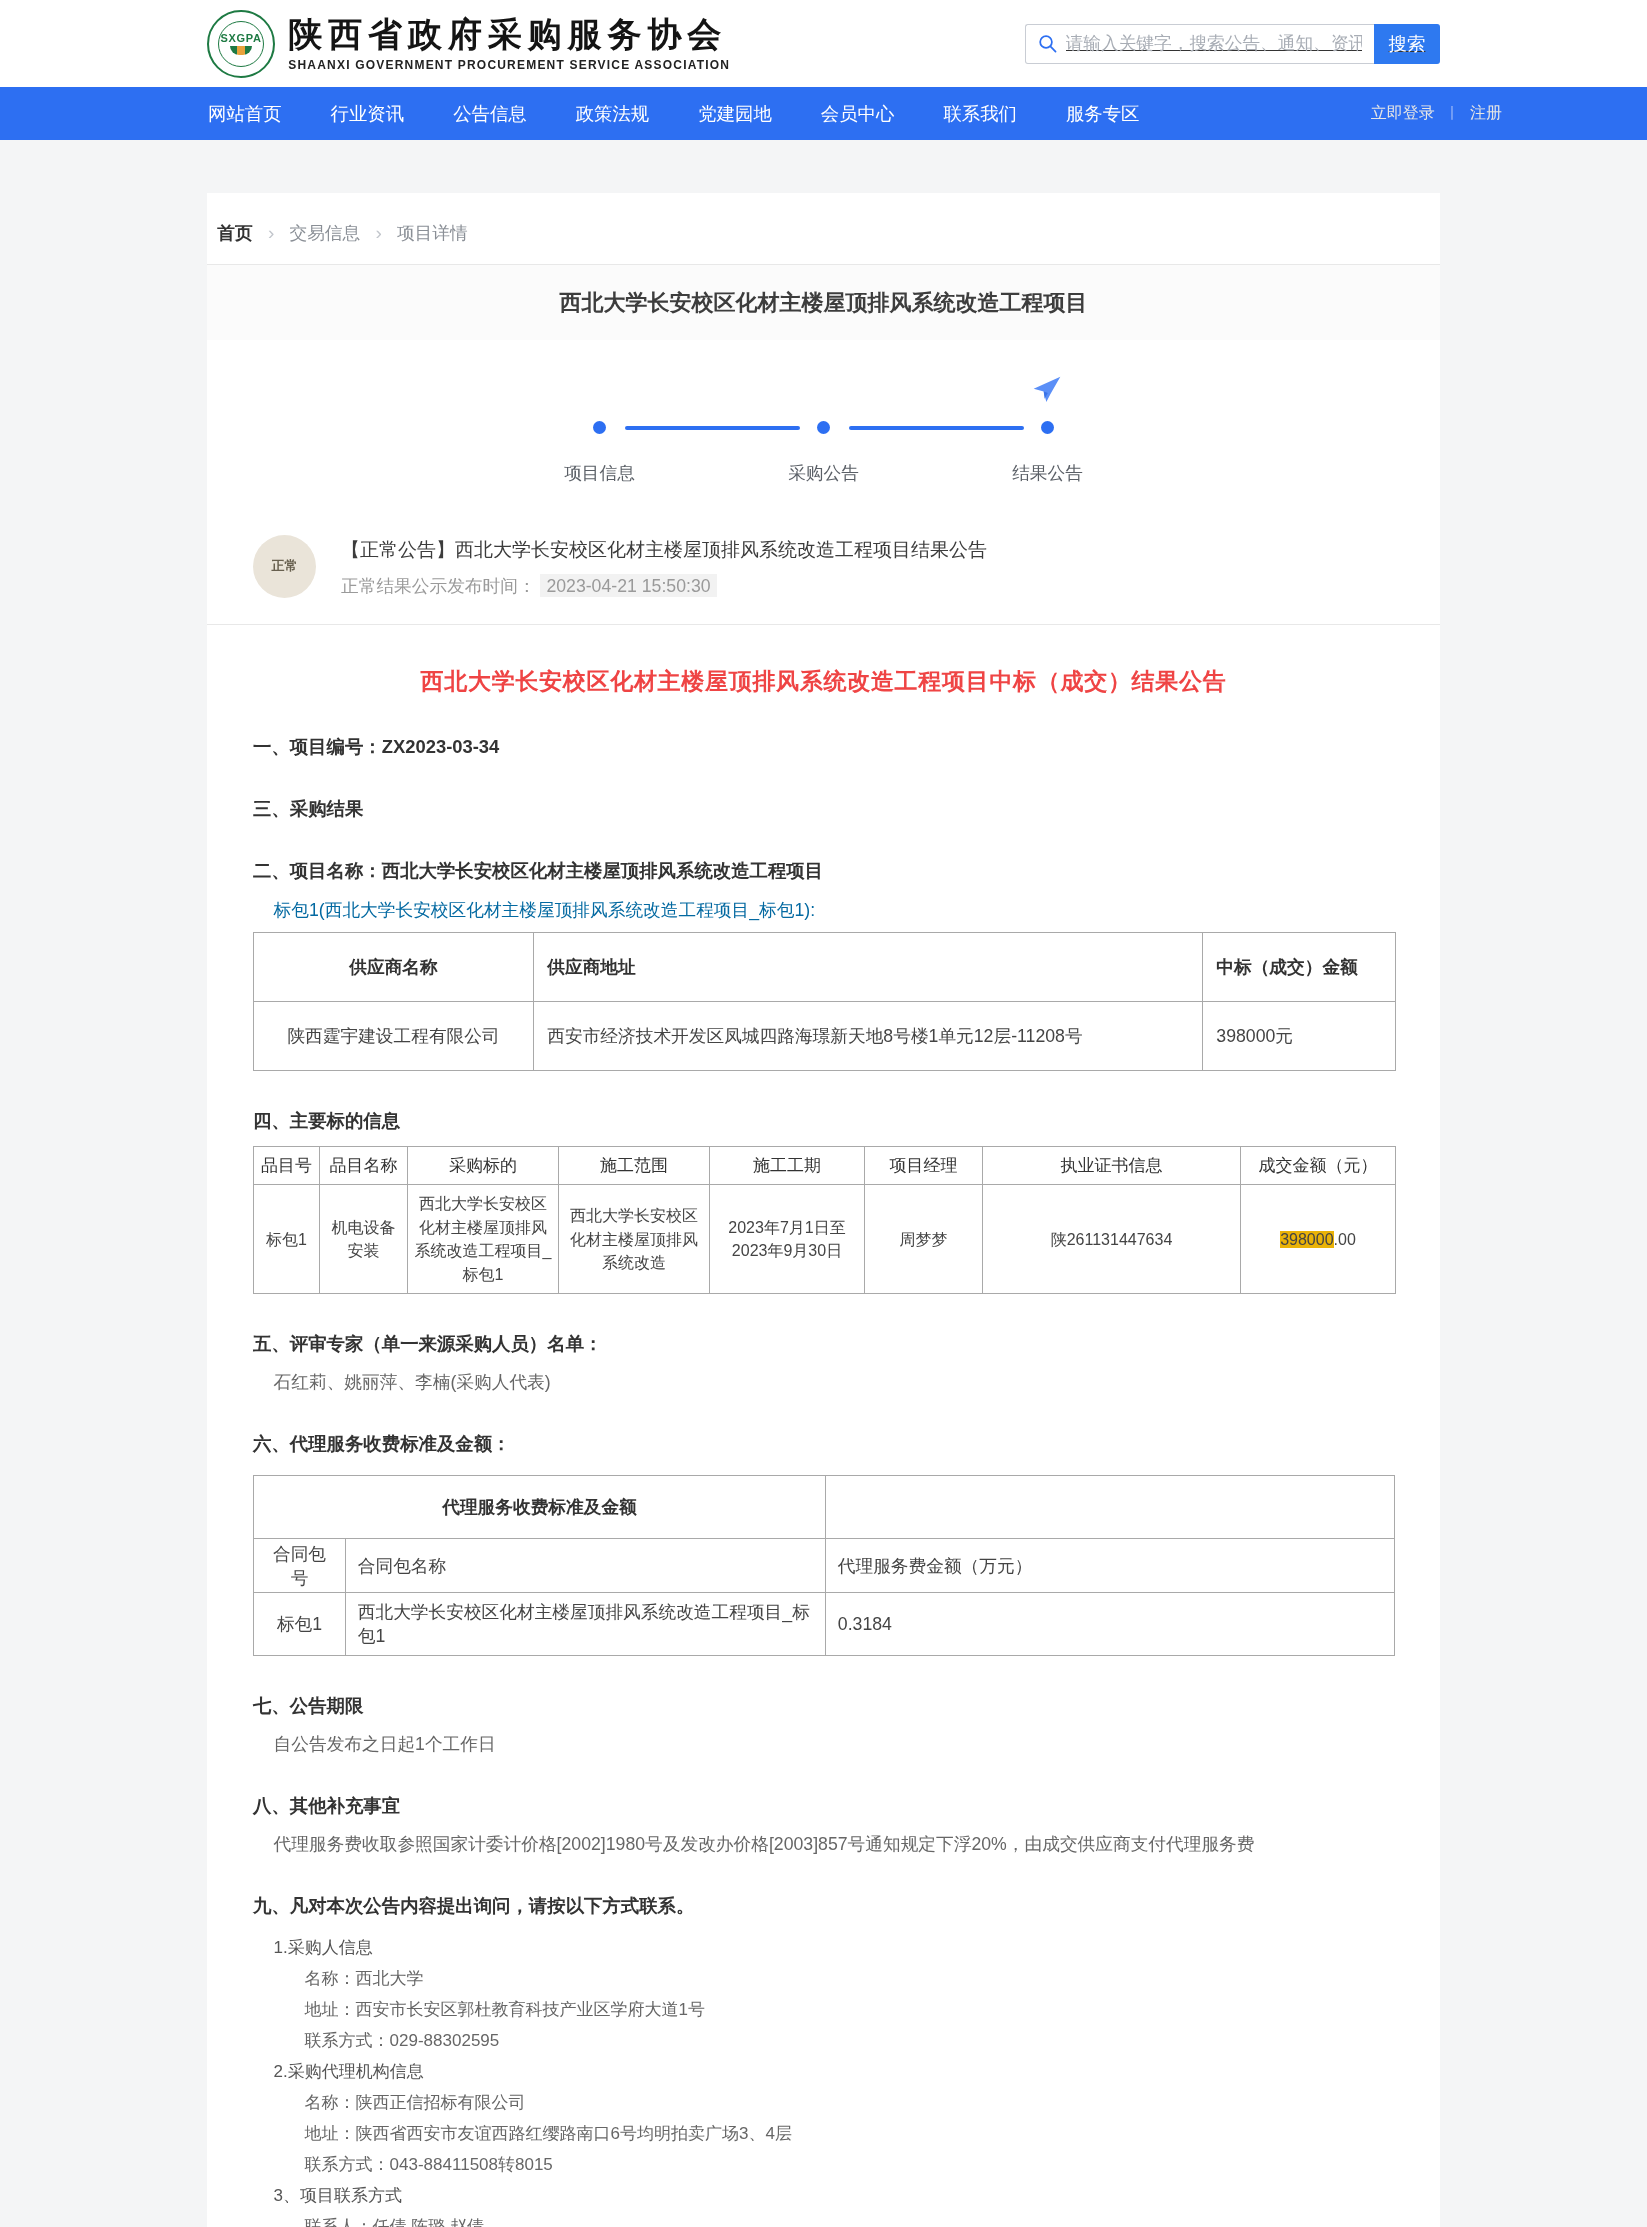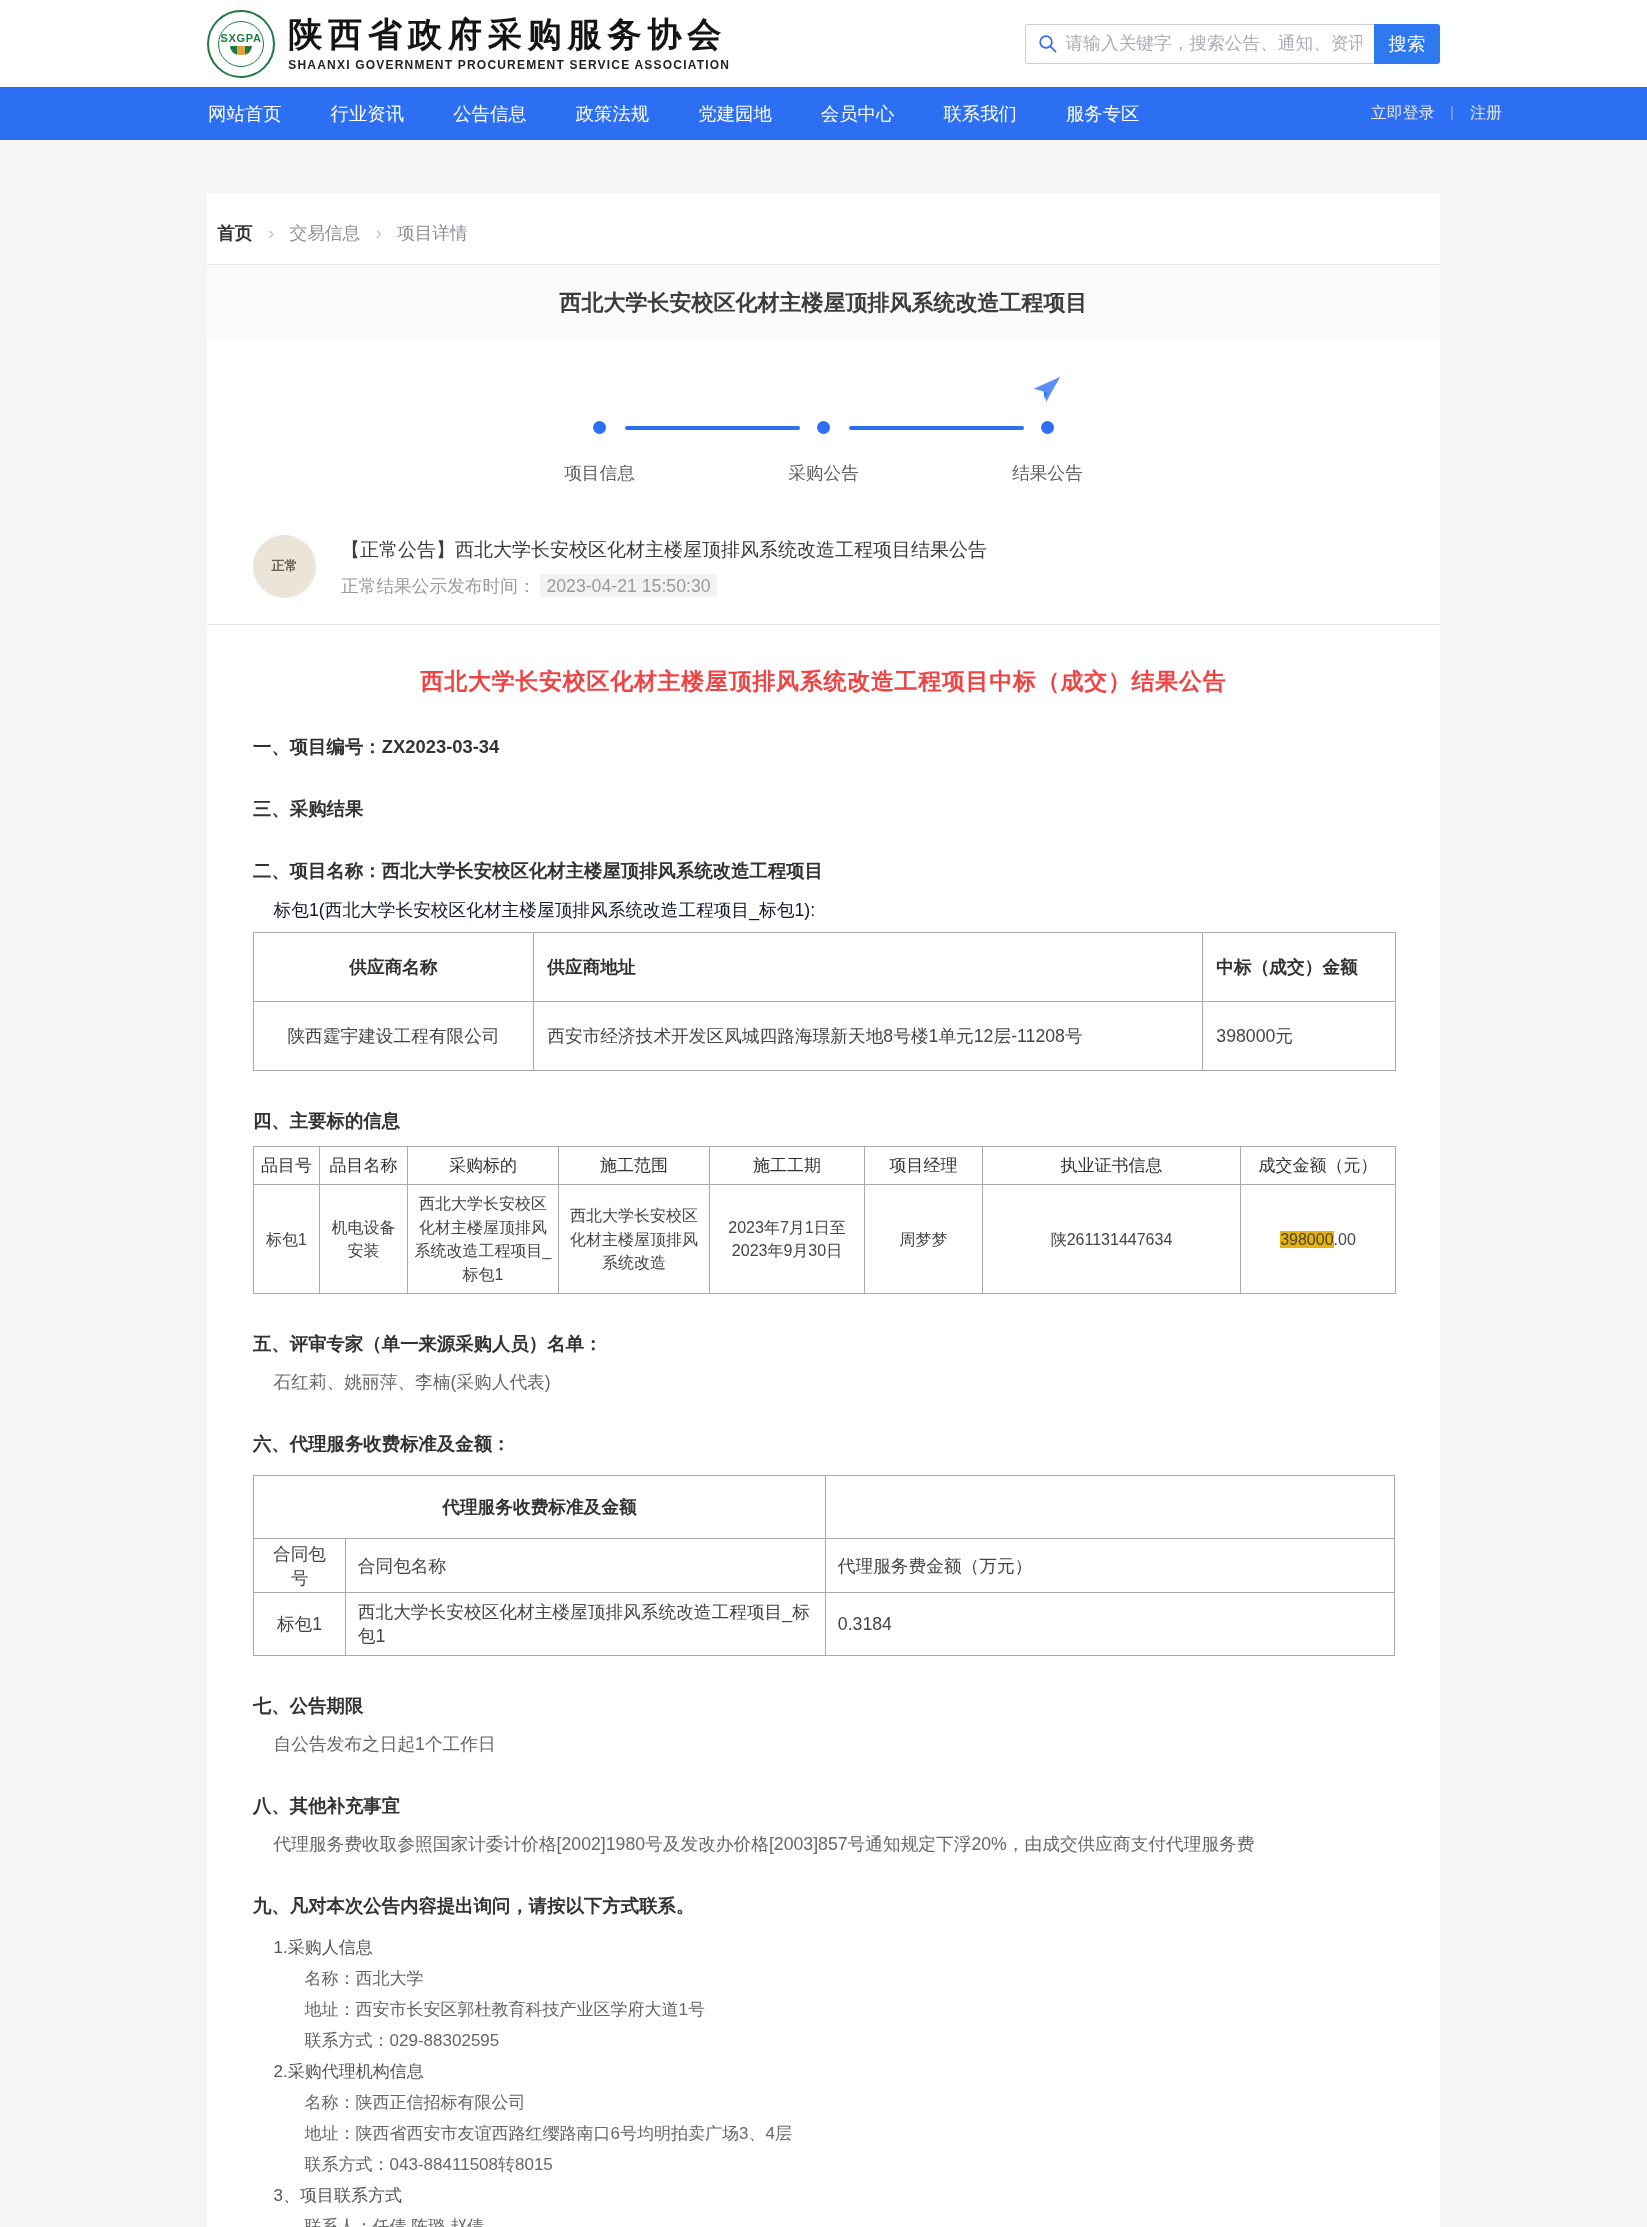--- a/index.html
+++ b/index.html
@@ -17,21 +17,21 @@
   .logo { display:flex; align-items:center; gap:13.3px; }
   .seal { width:68px; height:68px; border-radius:50%; border:2.2px solid #1e7a43;
           display:flex; flex-direction:column; align-items:center; justify-content:center; background:#fff; }
   .seal-inner { font-size:11px; font-weight:bold; color:#1e7a43; letter-spacing:0.7px;
                 border:0.7px solid #1e7a43; border-radius:50%; width:46px; height:46px;
                 display:flex; flex-direction:column; align-items:center; justify-content:center; gap:2.2px;}
   .seal-book { width:22px; height:8.8px; border-radius:0 0 10.3px 10.3px; background:linear-gradient(90deg,#1e7a43 33%,#e8a23c 33%,#e8a23c 66%,#1e7a43 66%); }
   .logo-text .cn { font-family:"DejaVu Serif","Liberation Serif",serif; font-weight:bold;
                    font-size:34px; color:#141414; letter-spacing:5.9px; line-height:38px;}
   .logo-text .en { font-size:12px; font-weight:bold; color:#222; letter-spacing:1.2px; margin-top:4.4px; }
-  .search-box { display:flex; align-items:flex-start; }
+  .search-box { display:flex; align-items:flex-start;text-decoration:underline; }
   .search-field { width:349px; height:40px; border:0.7px solid #c9cdd4; border-right:none;
                   border-radius:2.9px 0 0 2.9px; display:flex; align-items:center; padding:0 11.8px; background:#fff;}
   .search-field svg { flex:none; }
   .search-field input { border:none; outline:none; font-size:17.7px; width:100%; margin-left:8.8px;
                         color:#333; background:transparent; font-family:inherit;}
   .search-field input::placeholder { color:#a8adb5; }
   .search-btn { width:66px; height:40px; background:#2e79f0; color:#fff; font-size:18.4px;
                 border:none; border-radius:0 2.9px 2.9px 0; cursor:pointer; font-family:inherit;}
 
   
@@ -72,21 +72,21 @@
   .notice-title { font-size:19px; color:#3c3c3c; line-height:29.5px; }
   .notice-time { margin-top:8.8px; font-size:17.7px; color:#9a9a9a; }
   .notice-time .tval { background:#f2f2f2; padding:1.5px 5.9px; }
   .notice-divider { height:0.7px; background:#e8e8e8; margin:0 0px; }
 
   
   .ann { padding:0 46px; }
   .ann h2 { text-align:center; font-size:23px; color:#ef4444; margin:41px 0 8.8px; letter-spacing:0.7px; }
   .sec { margin-top:37px; font-size:18.4px; font-weight:bold; color:#333; }
   .sec-inline span { font-weight:bold; }
-  .sub-note { margin:14.7px 0 10.3px; padding-left:20.6px; font-size:17.7px; color:#0f172a; font-weight:normal; }
+  .sub-note { margin:14.7px 0 10.3px; padding-left:20.6px; font-size:17.7px; color:#0369a1; font-weight:normal; }
   .plain { margin-top:14px; padding-left:20.6px; font-size:17.7px; color:#666; font-weight:normal; }
 
   table { border-collapse:collapse; width:1141px; table-layout:fixed; }
   td,th { border:0.7px solid #a9a9a9; font-weight:normal; }
 
   .t-result th { height:69px; font-size:17.7px; font-weight:bold; color:#333; text-align:left; padding:0 13.3px;}
   .t-result td { height:69px; font-size:17.7px; color:#444; padding:0 13.3px; }
   .t-result .c-center { text-align:center; }
   .t-result col.w1{width:280px;} .t-result col.w2{width:669px;} .t-result col.w3{width:193px;}
 

